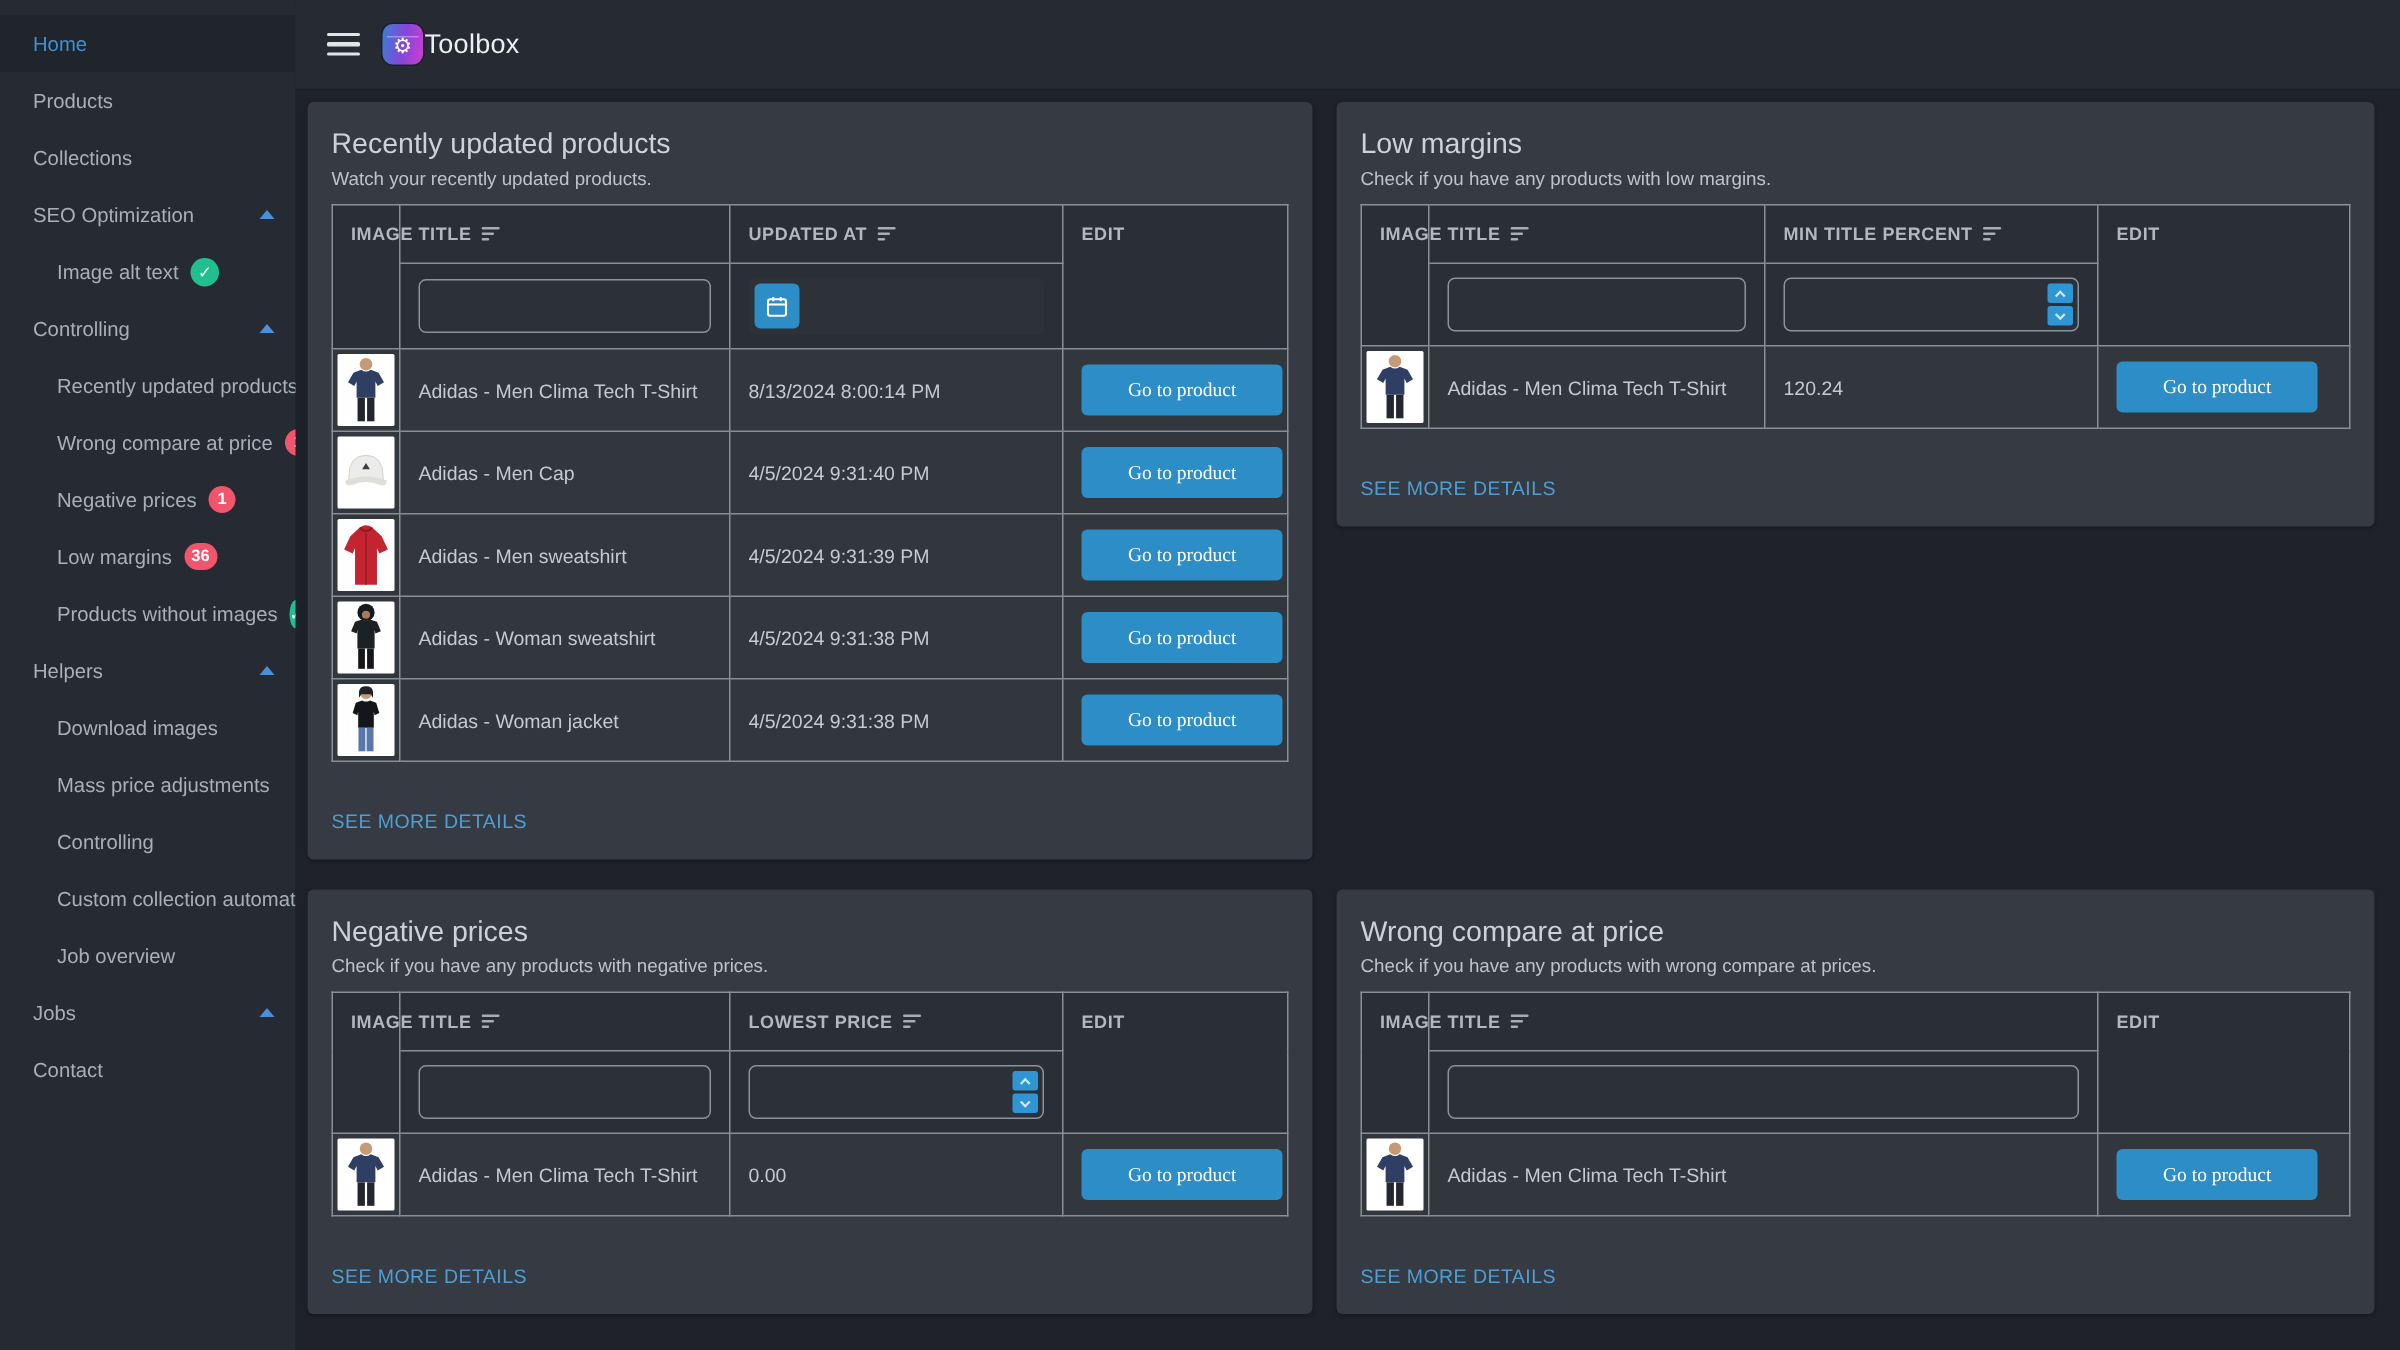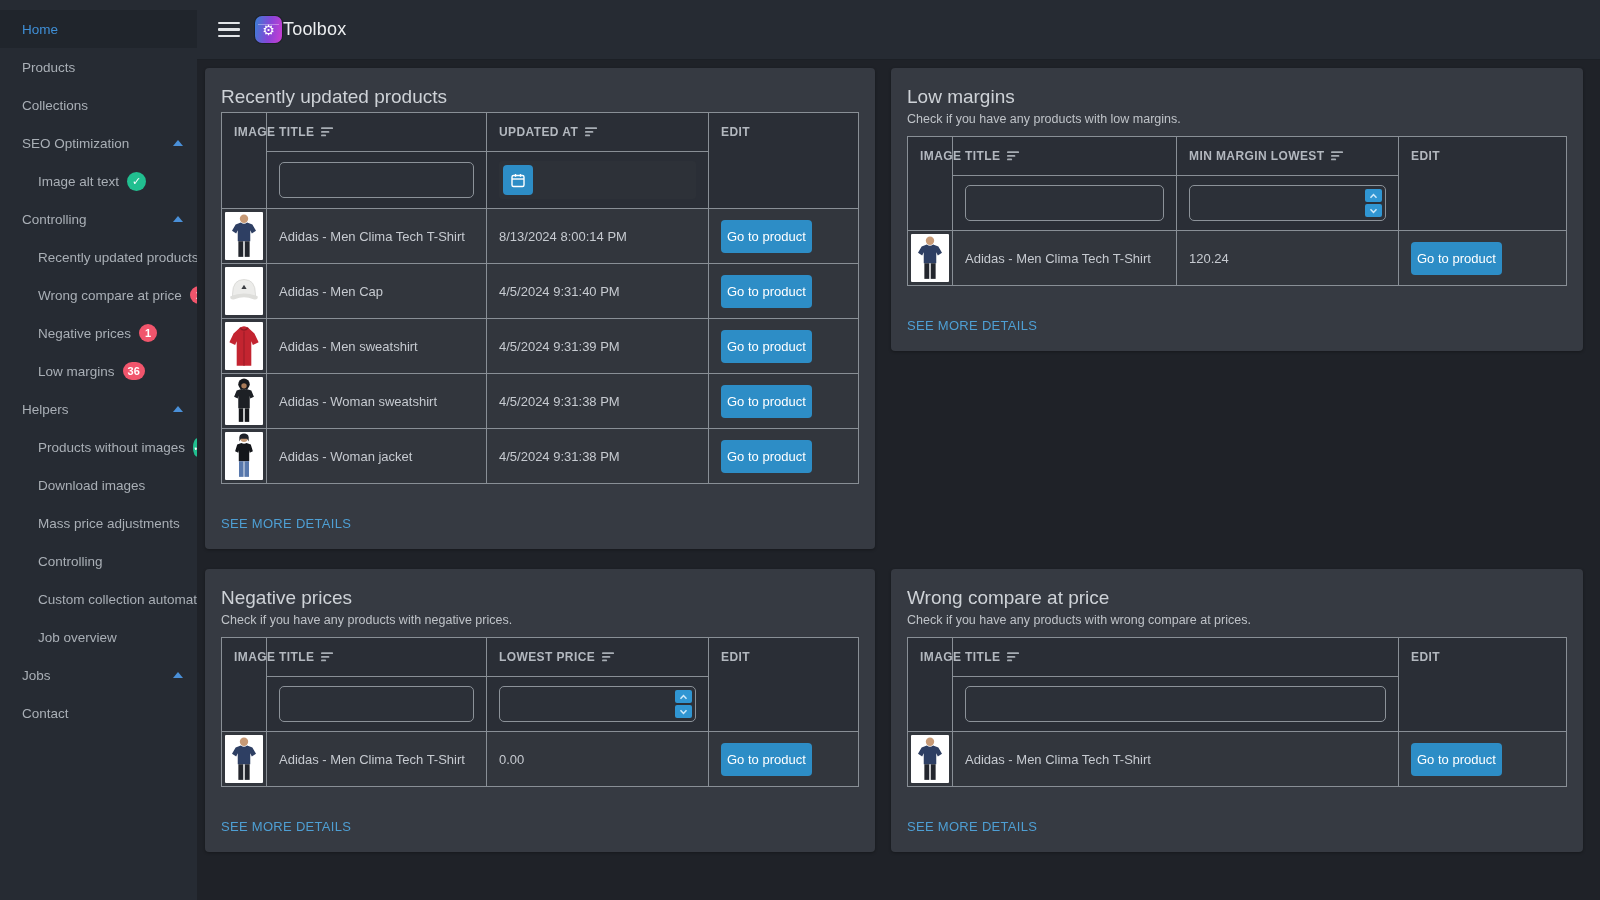--- a/index.html
+++ b/index.html
@@ -108,21 +108,21 @@
   .f-num { position:relative; }
   .f-num input { padding-right:24px; }
   .spin { position:absolute; right:4px; top:4px; bottom:4px; width:17px; display:flex; flex-direction:column; gap:2px; }
   .spin button {
     flex:1; background:#3096d3; border:none; border-radius:2px; padding:0;
     display:flex; align-items:center; justify-content:center; cursor:pointer;
   }
 
   .go-btn {
     background:#2d8dc6; color:#fff; border:none; border-radius:4px;
-    padding:9px 6px; font-size:13px; cursor:pointer; font-family:Liberation Sans, sans-serif; white-space:nowrap;
+    padding:9px 31px; font-size:13px; cursor:pointer; font-family:Liberation Serif, serif; white-space:nowrap;
   }
   .see-more {
     display:inline-block; margin-top:32px; margin-bottom:4px; color:#4e9fd4;
     font-size:13px; letter-spacing:.3px; text-decoration:none; cursor:pointer;
   }
 
   
   col.c-image { width:45px; }
   col.c-value { width:222px; }
   col.c-edit  { width:150px; }
@@ -161,27 +161,27 @@
       <span class="badge">1</span>
     </div>
     <div class="side-item indent">
       <span>Negative prices</span>
       <span class="badge">1</span>
     </div>
     <div class="side-item indent">
       <span>Low margins</span>
       <span class="badge">36</span>
     </div>
+    <div class="side-item indent">
+      <span>Products without images</span>
+      <span class="check-badge">✓</span>
+    </div>
     <div class="side-item">
       <span>Helpers</span>
       <span class="side-caret"></span>
-    </div>
-    <div class="side-item indent">
-      <span>Products without images</span>
-      <span class="check-badge">✓</span>
     </div>
     <div class="side-item indent">
       <span>Download images</span>
     </div>
     <div class="side-item indent">
       <span>Mass price adjustments</span>
     </div>
     <div class="side-item indent">
       <span>Controlling</span>
     </div>
@@ -204,21 +204,21 @@
   <div class="burger">
     <span></span>
       <span></span>
       <span></span>
   </div>
   <div class="logo">⚙</div>
   <div class="app-title">Toolbox</div>
 </header>
 
 <main id="main">
-    <section class="card" id="card-recently-updated-products"><h2 class="card-title">Recently updated products</h2><table class="ptable">
+    <section class="card" id="card-recently-updated-products"><h2 class="card-title">Recently updated products</h2><p class="card-sub">Watch your recently updated products.</p><table class="ptable">
         <colgroup>
           <col class="c-image">
           <col class="c-title">
           <col class="c-value">
           <col class="c-edit">
         </colgroup>
         <thead>
           <tr>
             <th class="rowspan2" rowspan="2"><span>IMAGE</span></th>
             <th>
@@ -342,21 +342,21 @@
                 <span>TITLE</span>
                 <svg width="13" height="12" viewBox="0 0 14 12" class="sort-icon">
                   <rect x="0" y="1" width="13" height="1.8" rx=".9"></rect>
                   <rect x="0" y="5" width="9" height="1.8" rx=".9"></rect>
                   <rect x="0" y="8.8" width="5.5" height="1.8" rx=".9"></rect>
                 </svg>
               </div>
             </th>
             <th>
               <div class="th-inner">
-                <span>MIN MARGIN LOWEST</span>
+                <span>MIN TITLE PERCENT</span>
                 <svg width="13" height="12" viewBox="0 0 14 12" class="sort-icon">
                   <rect x="0" y="1" width="13" height="1.8" rx=".9"></rect>
                   <rect x="0" y="5" width="9" height="1.8" rx=".9"></rect>
                   <rect x="0" y="8.8" width="5.5" height="1.8" rx=".9"></rect>
                 </svg>
               </div>
             </th>
             <th class="rowspan2" rowspan="2"><span>EDIT</span></th>
           </tr>
           <tr class="filter-row">

